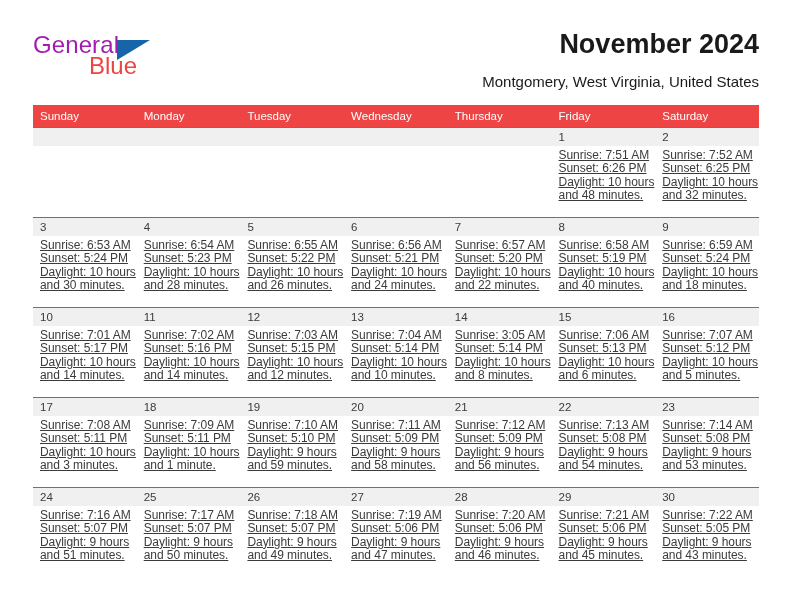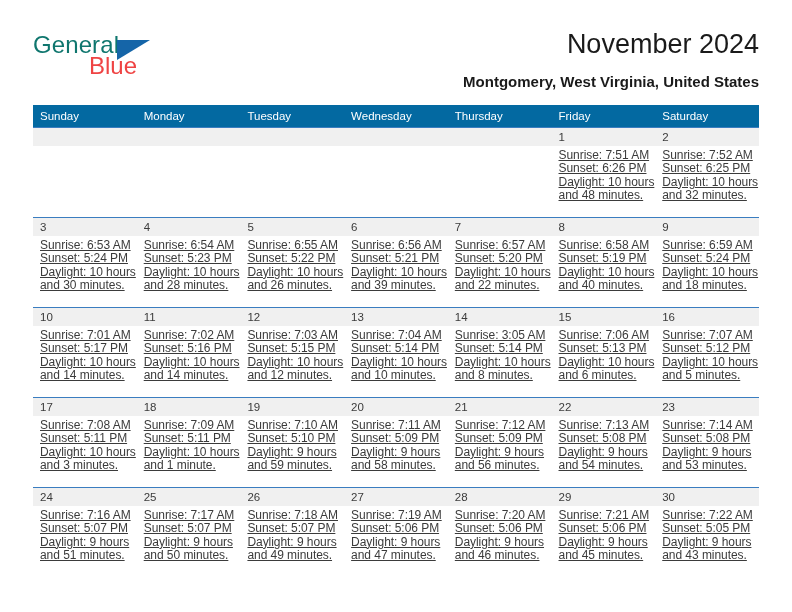--- a/index.html
+++ b/index.html
@@ -25,21 +25,21 @@
   }
   .brand {
     position: absolute;
     left: 0; top: 4px;
     width: 170px; height: 54px;
   }
   .brand-general {
     position: absolute;
     left: 0; top: 0;
     font-size: 24px;
-    color: #0f766e;
+    color: #a21caf;
     letter-spacing: 0.1px;
     line-height: 26px;
     font-weight: 400;
   }
   .brand-blue {
     position: absolute;
     left: 56px; top: 21px;
     font-size: 24px;
     color: #ef4444;
     line-height: 26px;
@@ -50,46 +50,46 @@
     left: 84px; top: 8px;
     width: 0; height: 0;
     border-left: 33px solid #1565a8;
     border-bottom: 20px solid transparent;
   }
   .title {
     position: absolute;
     right: 0; top: 0;
     font-size: 27px;
     color: #1a1a1a;
-    font-weight: 400;
+    font-weight: 700;
     line-height: 32px;
     text-align: left;
     white-space: nowrap;
   }
   .subtitle {
     position: absolute;
     right: 0; top: 45px;
     font-size: 15px;
     color: #1a1a1a;
-    font-weight: 700;
+    font-weight: 400;
     line-height: 18px;
     text-align: right;
     white-space: nowrap;
   }
 
   
   .calendar {
     position: absolute;
     left: 33px; top: 105px;
     width: 726px;
     border-collapse: collapse;
     table-layout: fixed;
   }
   .calendar th {
-    background: #0369a1;
+    background: #ef4444;
     color: #ffffff;
     font-size: 11.5px;
     font-weight: 400;
     text-align: left;
     padding: 5px 0 5px 7px;
     height: 21px;
     line-height: 12px;
     border: none;
   }
   .calendar td {
@@ -238,21 +238,21 @@
               </div>
             </div>
           </td>
           <td>
             <div class="cell">
               <div class="daynum-band">6</div>
               <div class="details">
                 <div>Sunrise: 6:56 AM</div>
                 <div>Sunset: 5:21 PM</div>
                 <div>Daylight: 10 hours</div>
-                <div>and 39 minutes.</div>
+                <div>and 24 minutes.</div>
               </div>
             </div>
           </td>
           <td>
             <div class="cell">
               <div class="daynum-band">7</div>
               <div class="details">
                 <div>Sunrise: 6:57 AM</div>
                 <div>Sunset: 5:20 PM</div>
                 <div>Daylight: 10 hours</div>

